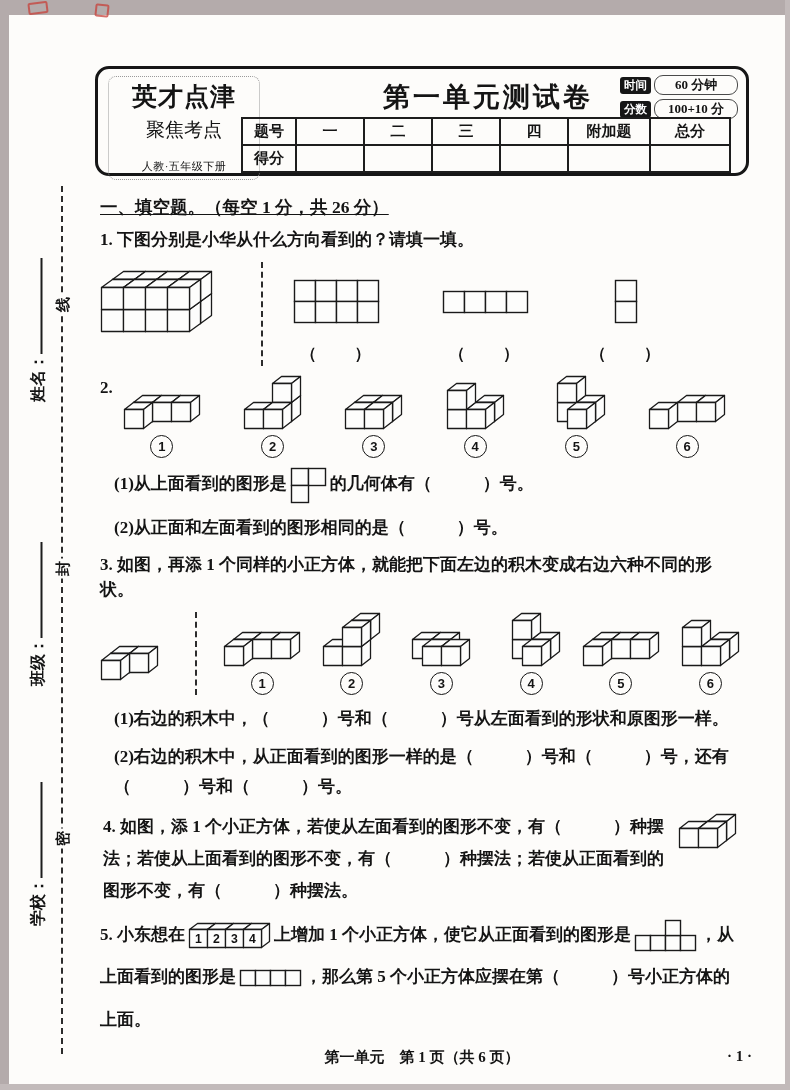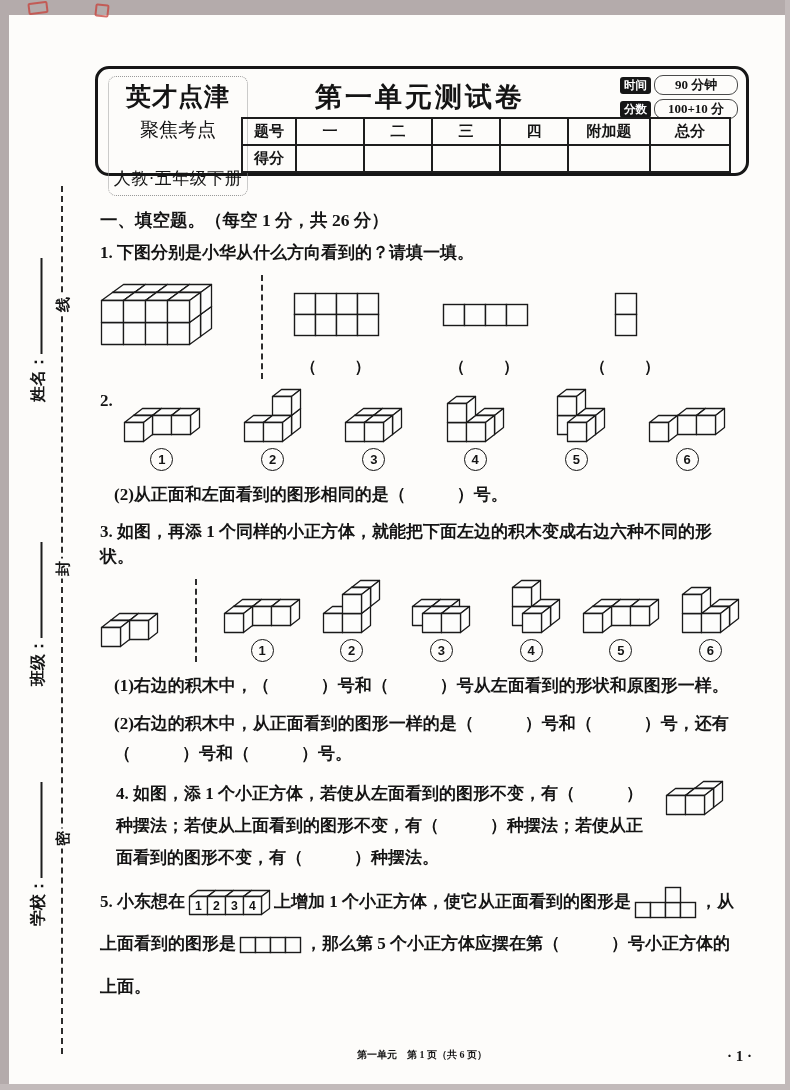--- a/index.html
+++ b/index.html
@@ -18,25 +18,25 @@
   .red-mark{position:absolute;border:2px solid #c7403a;opacity:.75;}
   .red-mark.m1{left:28px;top:2px;width:16px;height:8px;transform:rotate(-7deg);border-radius:2px;}
   .red-mark.m2{left:95px;top:4px;width:10px;height:9px;transform:rotate(6deg);border-radius:2px;}
 
   
   .header-box{
     position:absolute;left:95px;top:66px;width:648px;height:104px;
     border:3px solid #161616;border-radius:14px;background:#fdfcfa;
   }
   .brand{position:absolute;left:10px;top:7px;width:134px;text-align:center;
-    border:1px dotted #9a9a9a;border-radius:8px;padding:3px 2px 5px;}
+    border:1px dotted #9a9a9a;border-radius:8px;padding:3px 8px 5px;}
   .brand .b1{font-size:25px;font-weight:bold;letter-spacing:1px;}
   .brand .b2{font-size:19px;font-weight:normal;margin-top:4px;}
-  .brand .b3{font-size:17px;margin-top:24px;letter-spacing:.5px;}
-  .paper-title{position:absolute;left:217px;top:10px;width:300px;
+  .brand .b3{font-size:11px;margin-top:16px;letter-spacing:.5px;}
+  .paper-title{position:absolute;left:240px;top:10px;width:300px;text-align:center;
     font-size:27px;font-weight:bold;letter-spacing:3px;}
   .badges{position:absolute;right:8px;top:6px;}
   .badge-row{display:flex;align-items:center;justify-content:space-between;margin-bottom:4px;}
   .badge-key{background:#161616;color:#fff;font-size:11.5px;font-weight:bold;
     padding:1px 4px;border-radius:3px;font-family:"Liberation Sans",sans-serif;}
   .badge-val{border:1.5px solid #4a4a4a;border-radius:9px;font-size:13px;font-weight:bold;
     padding:0 7px;margin-left:3px;min-width:68px;text-align:center;background:#fdfcfa;}
   table.score{position:absolute;left:143px;top:48px;border-collapse:collapse;}
   table.score td{border:2px solid #1d1d1d;height:25px;text-align:center;
     font-size:15px;font-weight:bold;padding:0;}
@@ -45,38 +45,38 @@
   
   .seal-line{position:absolute;left:61px;top:186px;height:868px;border-left:2.5px dashed #2c2c2c;}
   .seal-char{position:absolute;left:53px;width:20px;text-align:center;background:#fdfcfa;
     transform:rotate(-90deg);font-size:15px;font-weight:bold;padding:3px 0;}
   .vfield{position:absolute;white-space:nowrap;font-size:16px;font-weight:bold;
     transform:translate(-50%,-50%) rotate(-90deg);}
   .vfield .uline{display:inline-block;width:96px;border-bottom:2px solid #1d1d1d;height:4px;}
 
   
   .content{position:absolute;left:100px;top:194px;width:644px;font-size:17px;line-height:1.5;}
-  .sec-title{font-weight:bold;font-size:17.5px;margin:13px 0 7px 0;}
+  .sec-title{font-weight:bold;font-size:17.5px;margin:0 0 7px 0;text-decoration:underline;}
   .qtext{font-weight:bold;margin:5px 0;}
   .sub{font-weight:bold;margin:9px 0;padding-left:14px;line-height:1.75;}
   .fig-row{display:flex;align-items:flex-start;margin:9px 0 4px 0;}
   .vdash{border-left:2.5px dashed #2c2c2c;align-self:stretch;}
   .view-block{display:flex;flex-direction:column;align-items:center;}
   .view-spacer{display:flex;align-items:center;flex:1;}
   .paren{font-size:16px;font-weight:bold;letter-spacing:2px;}
   .numfig{display:flex;flex-direction:column;align-items:center;}
   .cnum{width:21px;height:21px;border:1.7px solid #141414;border-radius:50%;
     font-family:"Liberation Sans",sans-serif;font-size:13px;line-height:21px;font-weight:bold;
     text-align:center;margin-top:5px;}
   .inline-fig{display:inline-block;vertical-align:middle;margin:0 3px;}
-  .q4-wrap{margin:6px 16px;}
+  .q4-wrap{margin:6px 3px;}
   .q4-fig{float:right;margin:2px 4px 4px 14px;}
   .q5{line-height:2.5;font-weight:bold;margin-top:4px;}
   .footer{position:absolute;left:100px;top:1048px;width:644px;text-align:center;
-    font-size:10px;font-weight:bold;}
+    font-size:15px;font-weight:bold;}
   .pageno{position:absolute;right:38px;top:1048px;font-size:15px;font-weight:bold;}
   svg{display:block;}
 </style>
 </head>
 <body>
 
 <div class="frame top"></div>
 <div class="frame left"></div>
 <div class="frame right"></div>
 <div class="frame bottom"></div>
@@ -86,21 +86,21 @@
 <div class="header-box">
   <div class="brand">
     <div class="b1">英才点津</div>
     <div class="b2">聚焦考点</div>
     <div class="b3">人教·五年级下册</div>
   </div>
   <div class="paper-title">第一单元测试卷</div>
   <div class="badges">
     <div class="badge-row">
       <span class="badge-key">时间</span>
-      <span class="badge-val">90 分钟</span>
+      <span class="badge-val">60 分钟</span>
     </div>
     <div class="badge-row">
       <span class="badge-key">分数</span>
       <span class="badge-val">100+10 分</span>
     </div>
   </div>
   <table class="score">
     <tbody>
         <tr>
       <td class="c-qn">题号</td>
@@ -341,20 +341,27 @@
               <polygon fill="#fdfdfc" stroke="#1a1a1a" stroke-width="1.3" stroke-linejoin="round" points="1.5,15.5 10.5,8.5 29.5,8.5 20.5,15.5"></polygon>
               <polygon fill="#fdfdfc" stroke="#1a1a1a" stroke-width="1.3" stroke-linejoin="round" points="20.5,15.5 29.5,8.5 29.5,27.5 20.5,34.5"></polygon>
               <rect fill="#fdfdfc" stroke="#1a1a1a" stroke-width="1.3" stroke-linejoin="round" x="1.5" y="15.5" width="19" height="19"></rect>
             </svg>
           </div>
         <div class="cnum">6</div>
       </div>
     </div>
   </div>
 
+  <div class="sub">
+    <span>(1)从上面看到的图形是</span><span class="inline-fig"><svg width="37" height="37" viewBox="0 0 37 37">
+          <rect x="1.5" y="1.5" width="17" height="17" fill="#fdfdfc" stroke="#1a1a1a" stroke-width="1.4"></rect>
+          <rect x="18.5" y="1.5" width="17" height="17" fill="#fdfdfc" stroke="#1a1a1a" stroke-width="1.4"></rect>
+          <rect x="1.5" y="18.5" width="17" height="17" fill="#fdfdfc" stroke="#1a1a1a" stroke-width="1.4"></rect>
+        </svg></span><span>的几何体有（　　　）号。</span>
+  </div>
   <div class="sub">(2)从正面和左面看到的图形相同的是（　　　）号。</div>
 
   <div class="qtext">3. 如图，再添 1 个同样的小正方体，就能把下面左边的积木变成右边六种不同的形状。</div>
 
   <div class="fig-row" style="align-items:flex-end;">
     <div style="margin-bottom:14px;">
         <svg width="59" height="36" viewBox="0 0 59 36">
           <polygon fill="#fdfdfc" stroke="#1a1a1a" stroke-width="1.3" stroke-linejoin="round" points="10.5,8.5 19.5,1.5 38.5,1.5 29.5,8.5"></polygon>
           <polygon fill="#fdfdfc" stroke="#1a1a1a" stroke-width="1.3" stroke-linejoin="round" points="29.5,8.5 38.5,1.5 38.5,20.5 29.5,27.5"></polygon>
           <rect fill="#fdfdfc" stroke="#1a1a1a" stroke-width="1.3" stroke-linejoin="round" x="10.5" y="8.5" width="19" height="19"></rect>

